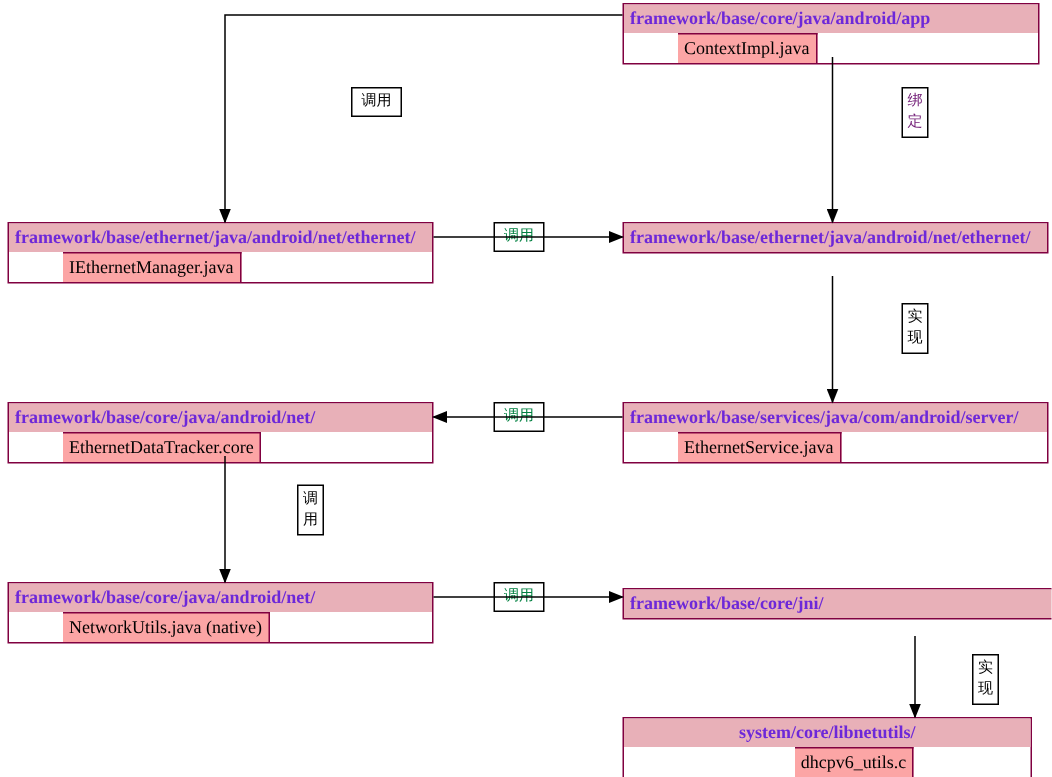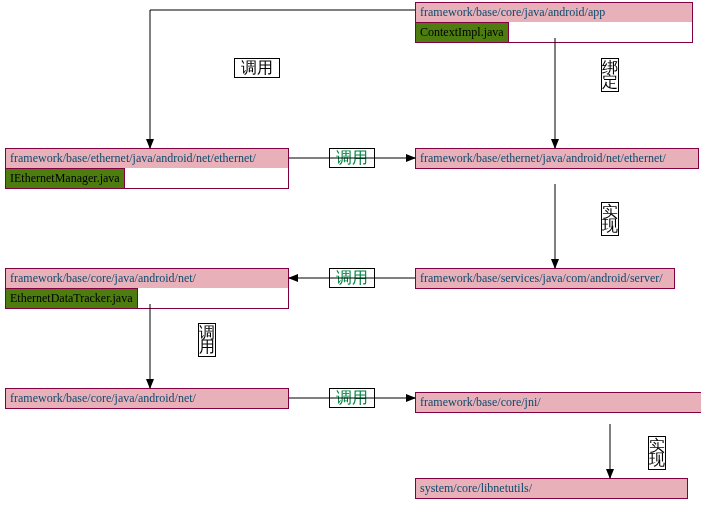--- a/index.html
+++ b/index.html
@@ -12,38 +12,40 @@
     font-family: "SimSun", "Times New Roman", serif;
     font-size: 13px;
     background: #ffffff;
   }
   .node {
     position: absolute;
     border: 1px solid #800040;
   }
   .node .path {
     background: #e8b0b8;
-    color: #0c4a6e;
+    color: #6d28d9;
     padding: 2px 4px;
     font-size: 12px;
+    font-weight: bold;
   }
   .node .file {
-    background: #4d7c0f;
+    background: #fca5a5;
     color: #000000;
     padding: 2px 4px;
     font-size: 12px;
     display: inline-block;
     border-right: 1px solid #800040;
     border-top: 1px solid #800040;
+    margin-left: 36px;
   }
   .edge-label {
     position: absolute;
     background: #ffffff;
     border: 1px solid #000000;
-    font-size: 16px;
+    font-size: 10px;
     line-height: 14px;
   }
   .edge-label.h { padding: 2px 6px; }
   .edge-label.v {
     width: 18px;
     text-align: center;
     padding: 2px 0;
     word-break: break-all;
   }
   svg.arrows {
@@ -67,41 +69,44 @@
   <div class="path">framework/base/ethernet/java/android/net/ethernet/</div>
   <div class="file">IEthernetManager.java</div>
 </div>
 
 <div class="node" style="left:415px; top:148px; width:284px;">
   <div class="path">framework/base/ethernet/java/android/net/ethernet/</div>
 </div>
 
 <div class="node" style="left:5px; top:268px; width:284px;">
   <div class="path">framework/base/core/java/android/net/</div>
-  <div class="file">EthernetDataTracker.java</div>
+  <div class="file">EthernetDataTracker.core</div>
 </div>
 
-<div class="node" style="left:415px; top:268px; width:260px;">
+<div class="node" style="left:415px; top:268px; width:284px;">
   <div class="path">framework/base/services/java/com/android/server/</div>
+  <div class="file">EthernetService.java</div>
 </div>
 
 <div class="node" style="left:5px; top:388px; width:284px;">
   <div class="path">framework/base/core/java/android/net/</div>
+  <div class="file">NetworkUtils.java      (native)</div>
 </div>
 
 <div class="node" style="left:415px; top:392px; width:300px;">
   <div class="path">framework/base/core/jni/</div>
 </div>
 
-<div class="node" style="left:415px; top:478px; width:273px;">
+<div class="node" style="left:415px; top:478px; width:273px;text-align:center;">
   <div class="path">system/core/libnetutils/</div>
+  <div class="file">dhcpv6_utils.c</div>
 </div>
 
 <div class="edge-label h" style="left:234px; top:58px; color:#000;">调用</div>
-<div class="edge-label v" style="left:601px; top:58px; color:#000000;">绑定</div>
+<div class="edge-label v" style="left:601px; top:58px; color:#701a75;">绑定</div>
 <div class="edge-label h" style="left:329px; top:148px; color:#008040;">调用</div>
 <div class="edge-label v" style="left:601px; top:202px; color:#000;">实现</div>
 <div class="edge-label h" style="left:329px; top:268px; color:#008040;">调用</div>
 <div class="edge-label v" style="left:198px; top:323px; color:#000;">调用</div>
 <div class="edge-label h" style="left:329px; top:388px; color:#008040;">调用</div>
 <div class="edge-label v" style="left:648px; top:436px; color:#000;">实现</div>
 
 <svg class="arrows">
   <defs>
     <marker id="arrowhead" markerWidth="10" markerHeight="8" refX="9" refY="4" orient="auto">

